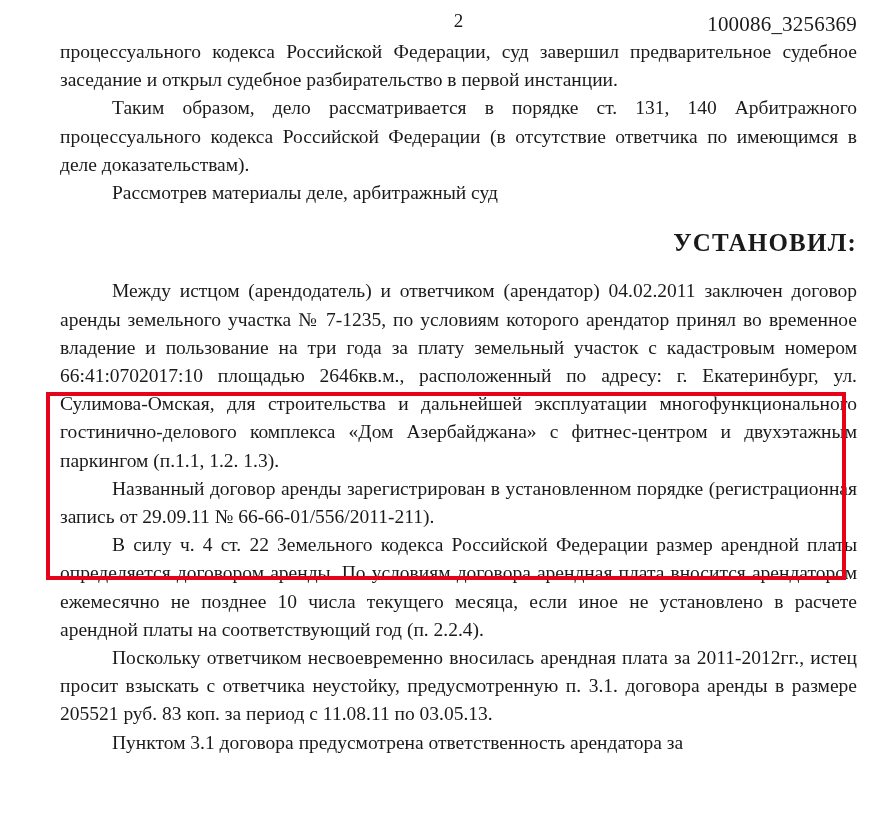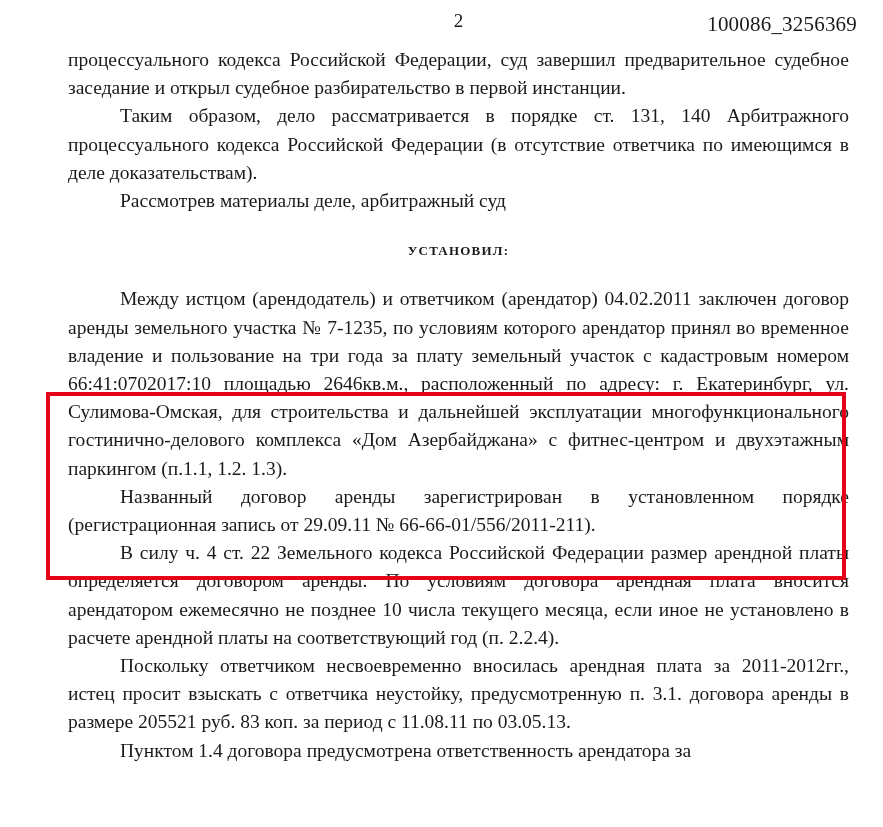--- a/index.html
+++ b/index.html
@@ -42,39 +42,39 @@
     font-size: 21px;
     letter-spacing: 0.2px;
     color: #1a1a1a;
     font-family: "Liberation Serif", serif;
   }
   .body-text {
     font-size: 19.5px;
     line-height: 28.2px;
     text-align: justify;
     text-justify: inter-word;
-    margin: 8px;
+    margin: 0;
   }
   p.para {
     margin: 0;
     text-indent: 52px;
     text-align: justify;
     text-justify: inter-word;
   }
   p.para.noindent {
     text-indent: 0;
   }
   .center-bold {
-    text-align: center;
+    text-align: right;
     font-weight: bold;
     letter-spacing: 1.2px;
     margin: 0;
     padding-top: 22px;
     padding-bottom: 20px;
-    font-size: 13px;
+    font-size: 25px;
   }
   .highlight-box {
     position: absolute;
     border: 4px solid #e4031a;
     left: 46px;
     top: 392px;
     width: 800px;
     height: 188px;
     box-sizing: border-box;
     pointer-events: none;
@@ -100,19 +100,19 @@
     <p class="para noindent">процессуального кодекса Российской Федерации, суд завершил предварительное судебное заседание и открыл судебное разбирательство в первой инстанции.</p>
     <p class="para">Таким образом, дело рассматривается в порядке ст. 131, 140 Арбитражного процессуального кодекса Российской Федерации (в отсутствие ответчика по имеющимся в деле доказательствам).</p>
     <p class="para">Рассмотрев материалы деле, арбитражный суд</p>
 
     <p class="center-bold">УСТАНОВИЛ:</p>
 
     <p class="para">Между истцом (арендодатель) и ответчиком (арендатор) 04.02.2011 заключен договор аренды земельного участка № 7-1235, по условиям которого арендатор принял во временное владение и пользование на три года за плату земельный участок с кадастровым номером 66:41:0702017:10 площадью 2646кв.м., расположенный по адресу: г. Екатеринбург, ул. Сулимова-Омская, для строительства и дальнейшей эксплуатации многофункционального гостинично-делового комплекса «Дом Азербайджана» с фитнес-центром и двухэтажным паркингом (п.1.1, 1.2. 1.3).</p>
     <p class="para">Названный договор аренды зарегистрирован в установленном порядке (регистрационная запись от 29.09.11 № 66-66-01/556/2011-211).</p>
     <p class="para">В силу ч. 4 ст. 22 Земельного кодекса Российской Федерации размер арендной платы определяется договором аренды. По условиям договора арендная плата вносится арендатором ежемесячно не позднее 10 числа текущего месяца, если иное не установлено в расчете арендной платы на соответствующий год (п. 2.2.4).</p>
     <p class="para">Поскольку ответчиком несвоевременно вносилась арендная плата за 2011-2012гг., истец просит взыскать с ответчика неустойку, предусмотренную п. 3.1. договора аренды в размере 205521 руб. 83 коп. за период с 11.08.11 по 03.05.13.</p>
-    <p class="para">Пунктом 1.4 договора предусмотрена ответственность арендатора за</p>
+    <p class="para">Пунктом 3.1 договора предусмотрена ответственность арендатора за</p>
 
   </div>
 
   <div class="highlight-box" style="border-color: rgb(228, 3, 26);"></div>
 
 </div>
 
 </body></html>

